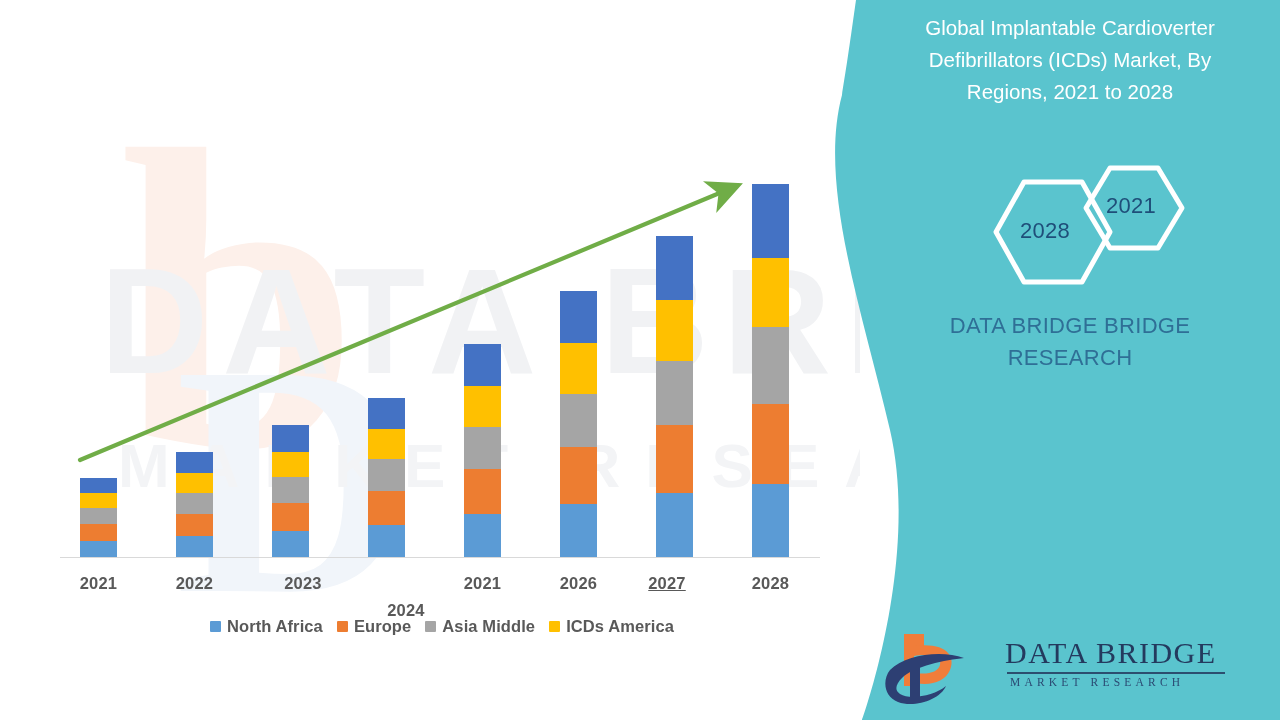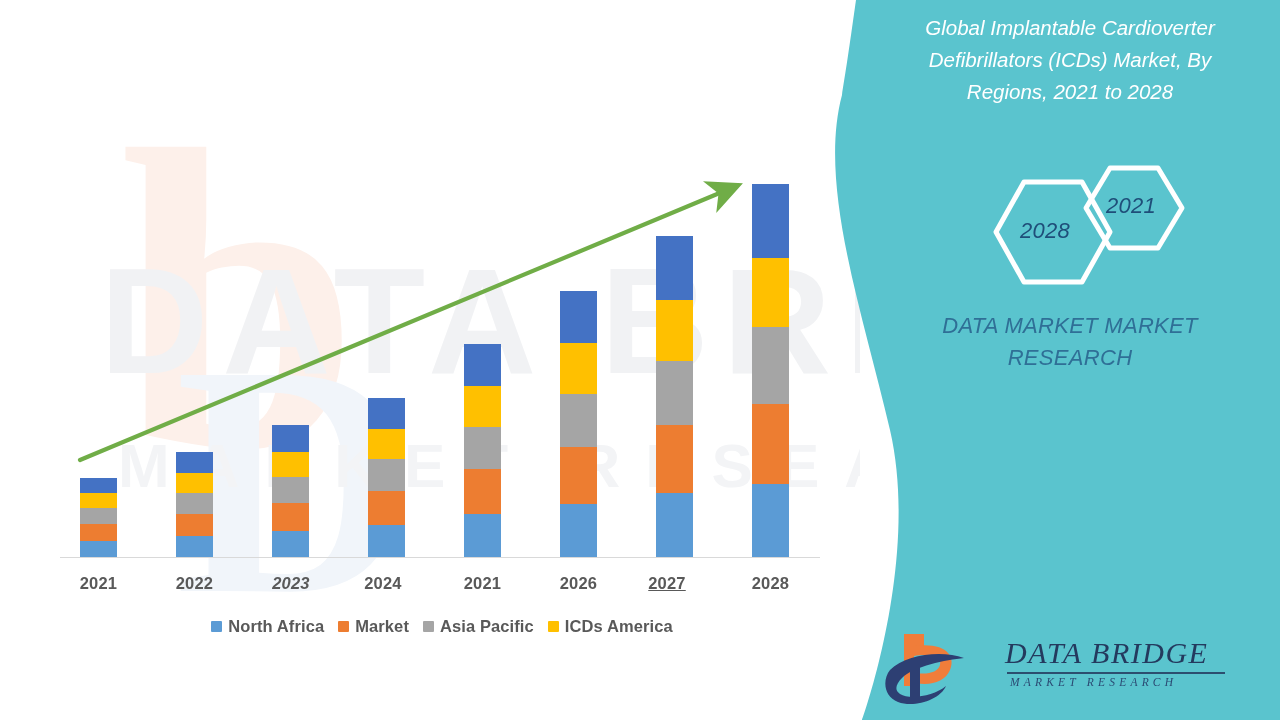--- a/index.html
+++ b/index.html
@@ -58,21 +58,21 @@
   }
   .leg-item{display:flex;align-items:center;gap:6px;}
   .leg-swatch{width:11px;height:11px;display:block;border-radius:1px;}
   .leg-text{font-size:16.5px;font-weight:700;color:#595959;white-space:nowrap;letter-spacing:.1px;}
 
   
   .arrow-svg{position:absolute;left:0;top:0;width:860px;height:720px;pointer-events:none;}
 
   
   .panel-svg{position:absolute;left:800px;top:0;width:480px;height:720px;}
-  .panel-content{position:absolute;left:860px;top:0;width:420px;height:576px;font-style:italic;}
+  .panel-content{position:absolute;left:860px;top:0;width:420px;height:576px;}
   .panel-title{
     position:absolute;left:30px;top:12px;width:360px;text-align:center;
     color:#ffffff;font-size:20.5px;line-height:32px;font-weight:400;
   }
   .hexrow{position:absolute;left:0;top:150px;width:420px;height:140px;}
   .hex-label{
     position:absolute;font-size:22px;color:#1f4e79;font-weight:400;letter-spacing:.3px;
   }
   .brand{
     position:absolute;left:30px;top:310px;width:360px;text-align:center;
@@ -158,22 +158,22 @@
           <div class="seg" style="height: 73px; background: rgb(91, 155, 213);"></div>
           <div class="seg" style="height: 80px; background: rgb(237, 125, 49);"></div>
           <div class="seg" style="height: 77px; background: rgb(165, 165, 165);"></div>
           <div class="seg" style="height: 69px; background: rgb(255, 192, 0);"></div>
           <div class="seg" style="height: 74px; background: rgb(68, 114, 196);"></div>
         </div>
       </div>
     <div id="xlabels">
         <div class="xlab" style="left: 58.5px;">2021</div>
         <div class="xlab" style="left: 154.5px;">2022</div>
-        <div class="xlab" style="left: 251px; font-style: italic;">2023</div>
-        <div class="xlab" style="left: 343px;">2024</div>
+        <div class="xlab" style="left: 263px;">2023</div>
+        <div class="xlab" style="left: 366px; margin-top: 27px;">2024</div>
         <div class="xlab" style="left: 442.5px;">2021</div>
         <div class="xlab" style="left: 538.5px;">2026</div>
         <div class="xlab" style="left: 627px; text-decoration: underline;">2027</div>
         <div class="xlab" style="left: 730.5px;">2028</div>
       </div>
     <svg class="arrow-svg" viewBox="0 0 860 720">
       <defs>
         <marker id="ah" markerWidth="9" markerHeight="9" refX="3.2" refY="4.5" orient="auto">
           <path d="M0,0.4 L8.6,4.5 L0,8.6 L2.3,4.5 Z" fill="#70ad47"></path>
         </marker>
@@ -182,25 +182,25 @@
     </svg>
   </div>
 
   <div class="legend" id="legend">
       <div class="leg-item">
         <span class="leg-swatch" style="background: rgb(91, 155, 213);"></span>
         <span class="leg-text">North Africa</span>
       </div>
       <div class="leg-item">
         <span class="leg-swatch" style="background: rgb(237, 125, 49);"></span>
-        <span class="leg-text">Market</span>
+        <span class="leg-text">Europe</span>
       </div>
       <div class="leg-item">
         <span class="leg-swatch" style="background: rgb(165, 165, 165);"></span>
-        <span class="leg-text">Asia Pacific</span>
+        <span class="leg-text">Asia Middle</span>
       </div>
       <div class="leg-item">
         <span class="leg-swatch" style="background: rgb(255, 192, 0);"></span>
         <span class="leg-text">ICDs America</span>
       </div>
     </div>
 
   <svg class="panel-svg" viewBox="0 0 480 720" preserveAspectRatio="none">
     <path id="panel-path" d="M 56 0 L 480 0 L 480 720 L 62 720 C 62 720 120 560 90 430 C 62 310 18 185 42 95 C 48 60 56 0 56 0 Z" fill="#5ac4ce"></path>
   </svg>
@@ -212,21 +212,21 @@
       <svg width="420" height="140" viewBox="0 0 420 140">
 
         <polygon points="136,82 164,32 222,32 250,82 222,132 164,132" fill="none" stroke="#ffffff" stroke-width="5" stroke-linejoin="round"></polygon>
 
         <polygon points="226,58 250,18 298,18 322,58 298,98 250,98" fill="none" stroke="#ffffff" stroke-width="5" stroke-linejoin="round"></polygon>
       </svg>
       <span class="hex-label" style="left:246px;top:43px;">2021</span>
       <span class="hex-label" style="left:160px;top:68px;">2028</span>
     </div>
 
-    <div class="brand">DATA MARKET MARKET RESEARCH</div>
+    <div class="brand">DATA BRIDGE BRIDGE RESEARCH</div>
 
     <div class="logo">
       <svg width="115" height="78" viewBox="0 0 115 78">
         <path d="M24 6 L44 6 L44 20 L34 20 L34 58 L24 58 Z" fill="#f07d3a"></path>
         <path d="M34 18 C66 14 76 28 70 42 C65 54 50 58 36 55 L36 45 C48 47 58 44 60 37 C62 29 52 25 34 28 Z" fill="#f07d3a"></path>
         <path d="M10 42 C26 26 62 22 84 30 C66 32 34 38 22 50 C16 56 14 62 20 66 C30 72 54 68 66 58 C60 72 34 80 18 74 C4 69 2 52 10 42 Z" fill="#2d3f73"></path>
         <path d="M30 34 L40 34 L40 70 L30 70 Z" fill="#2d3f73"></path>
       </svg>
       <div class="logo-main">DATA BRIDGE</div>
       <div class="logo-rule"></div>

